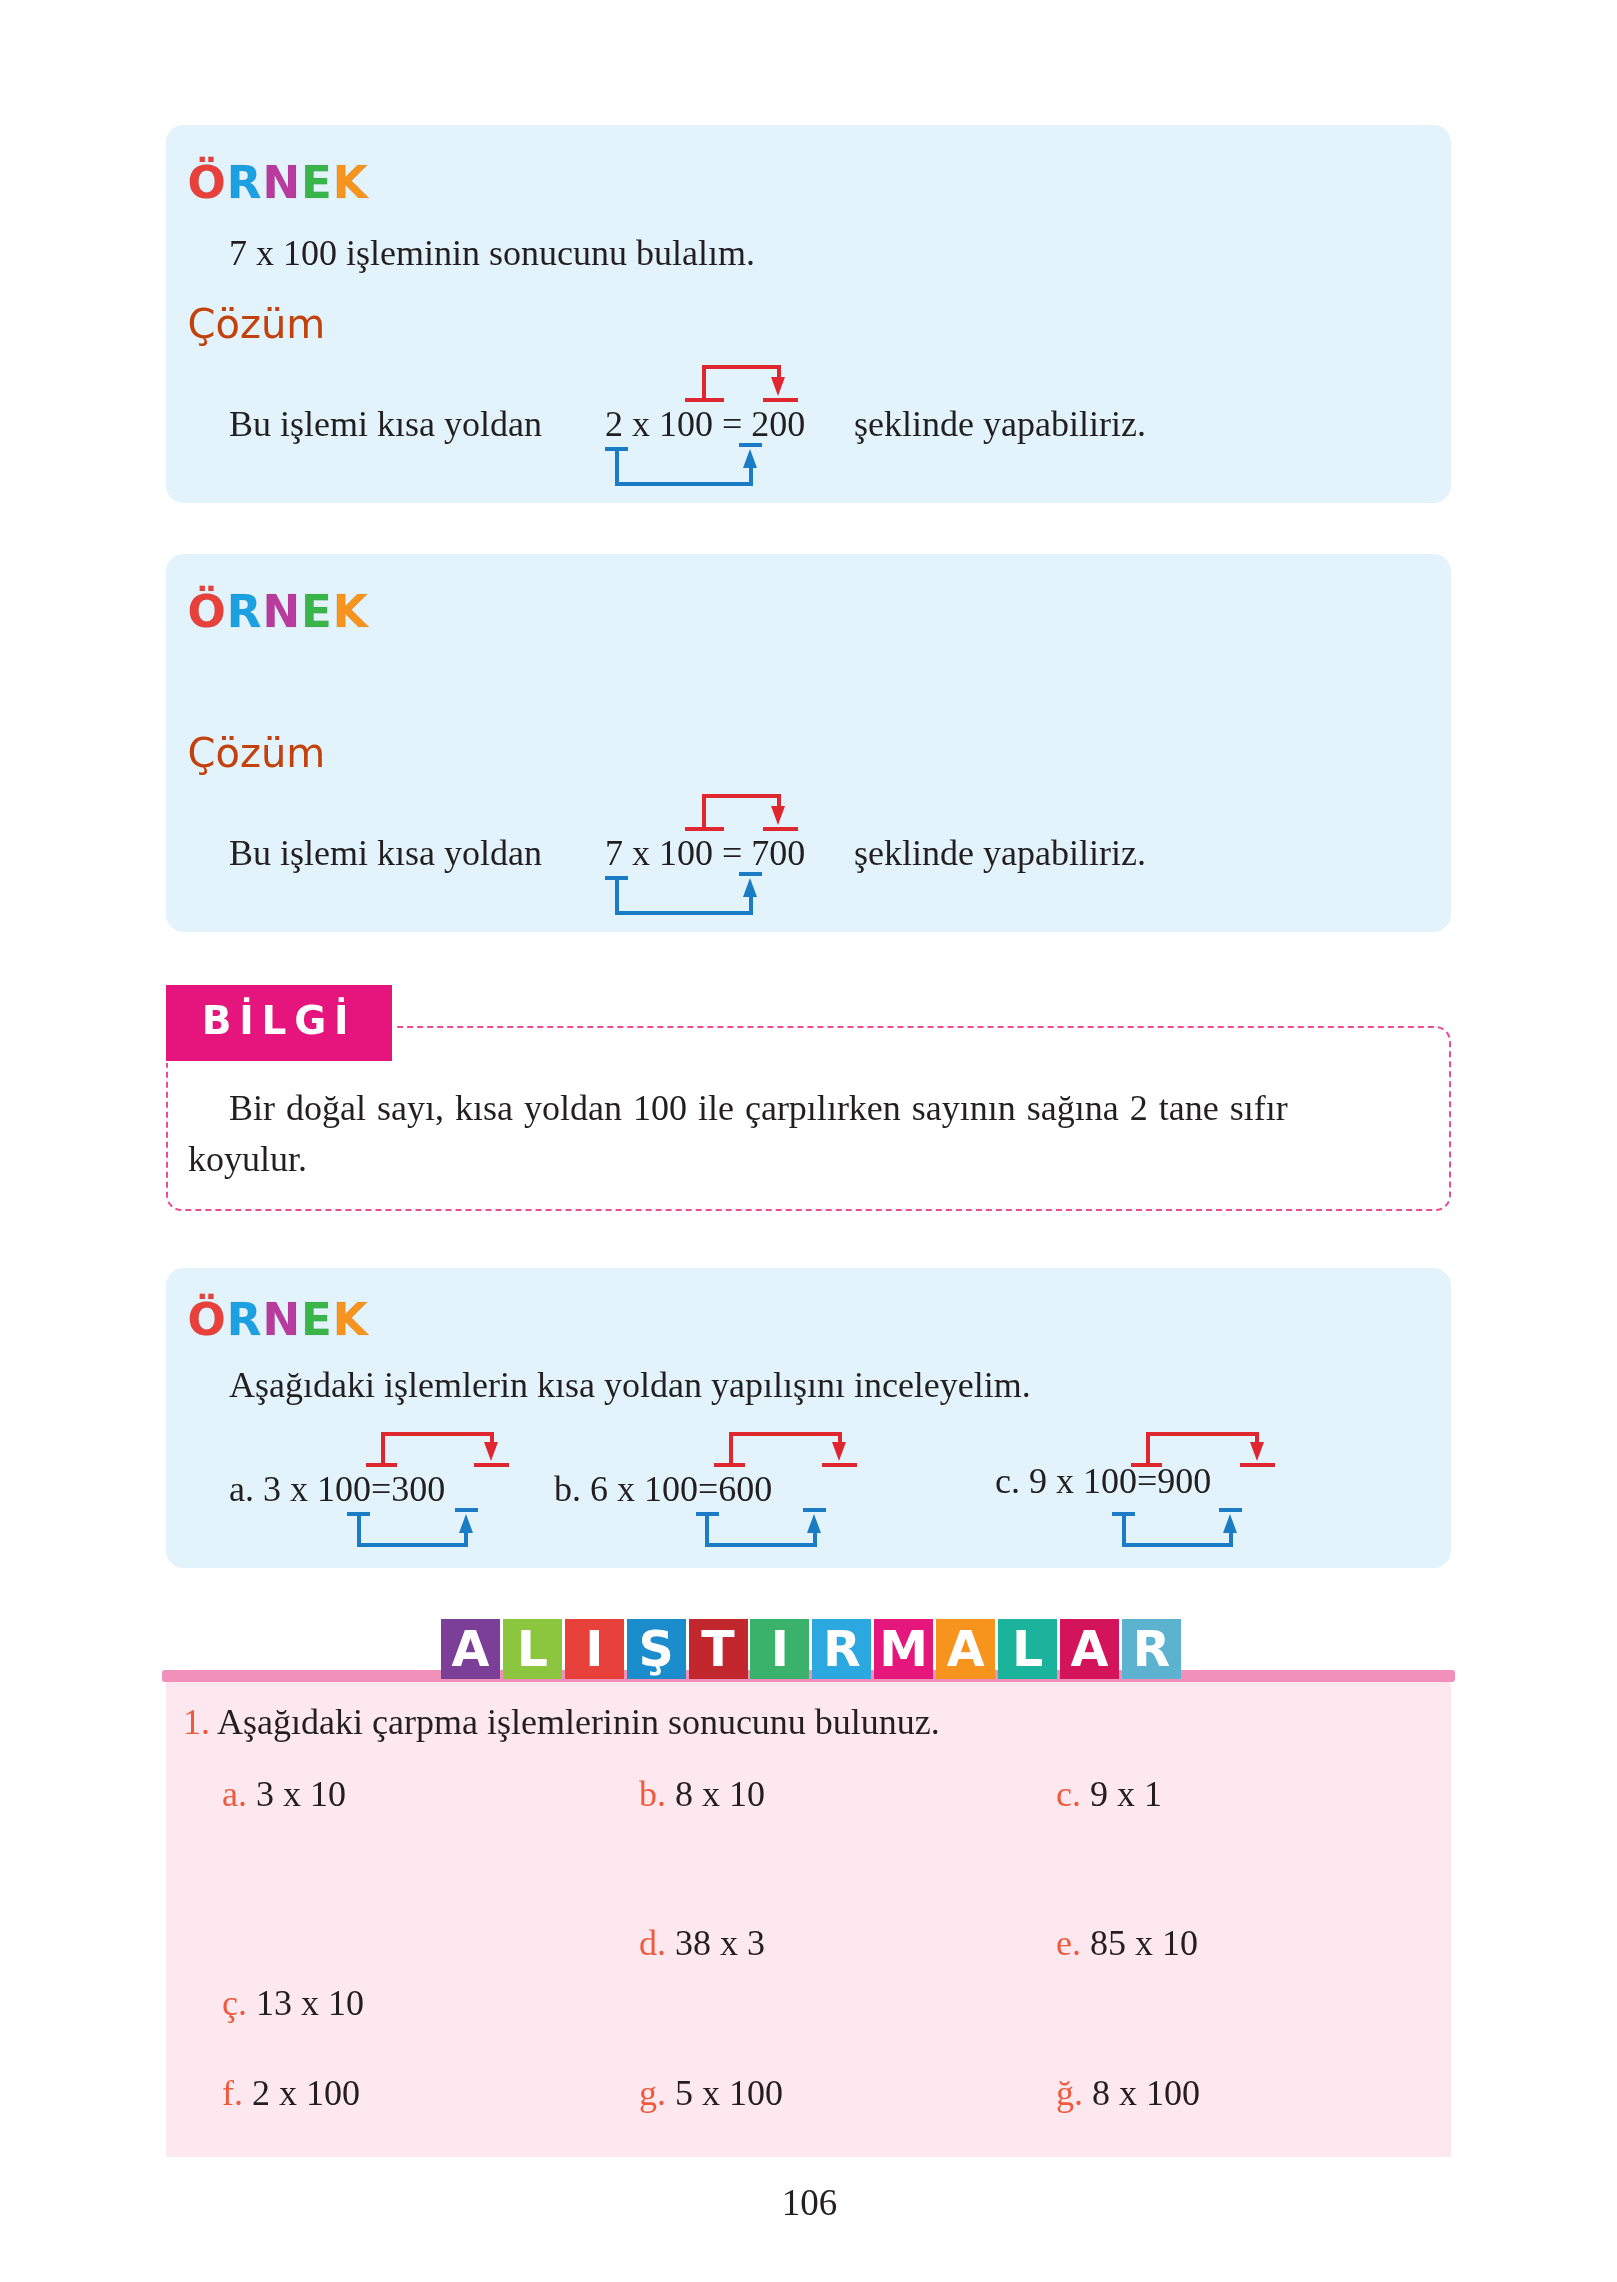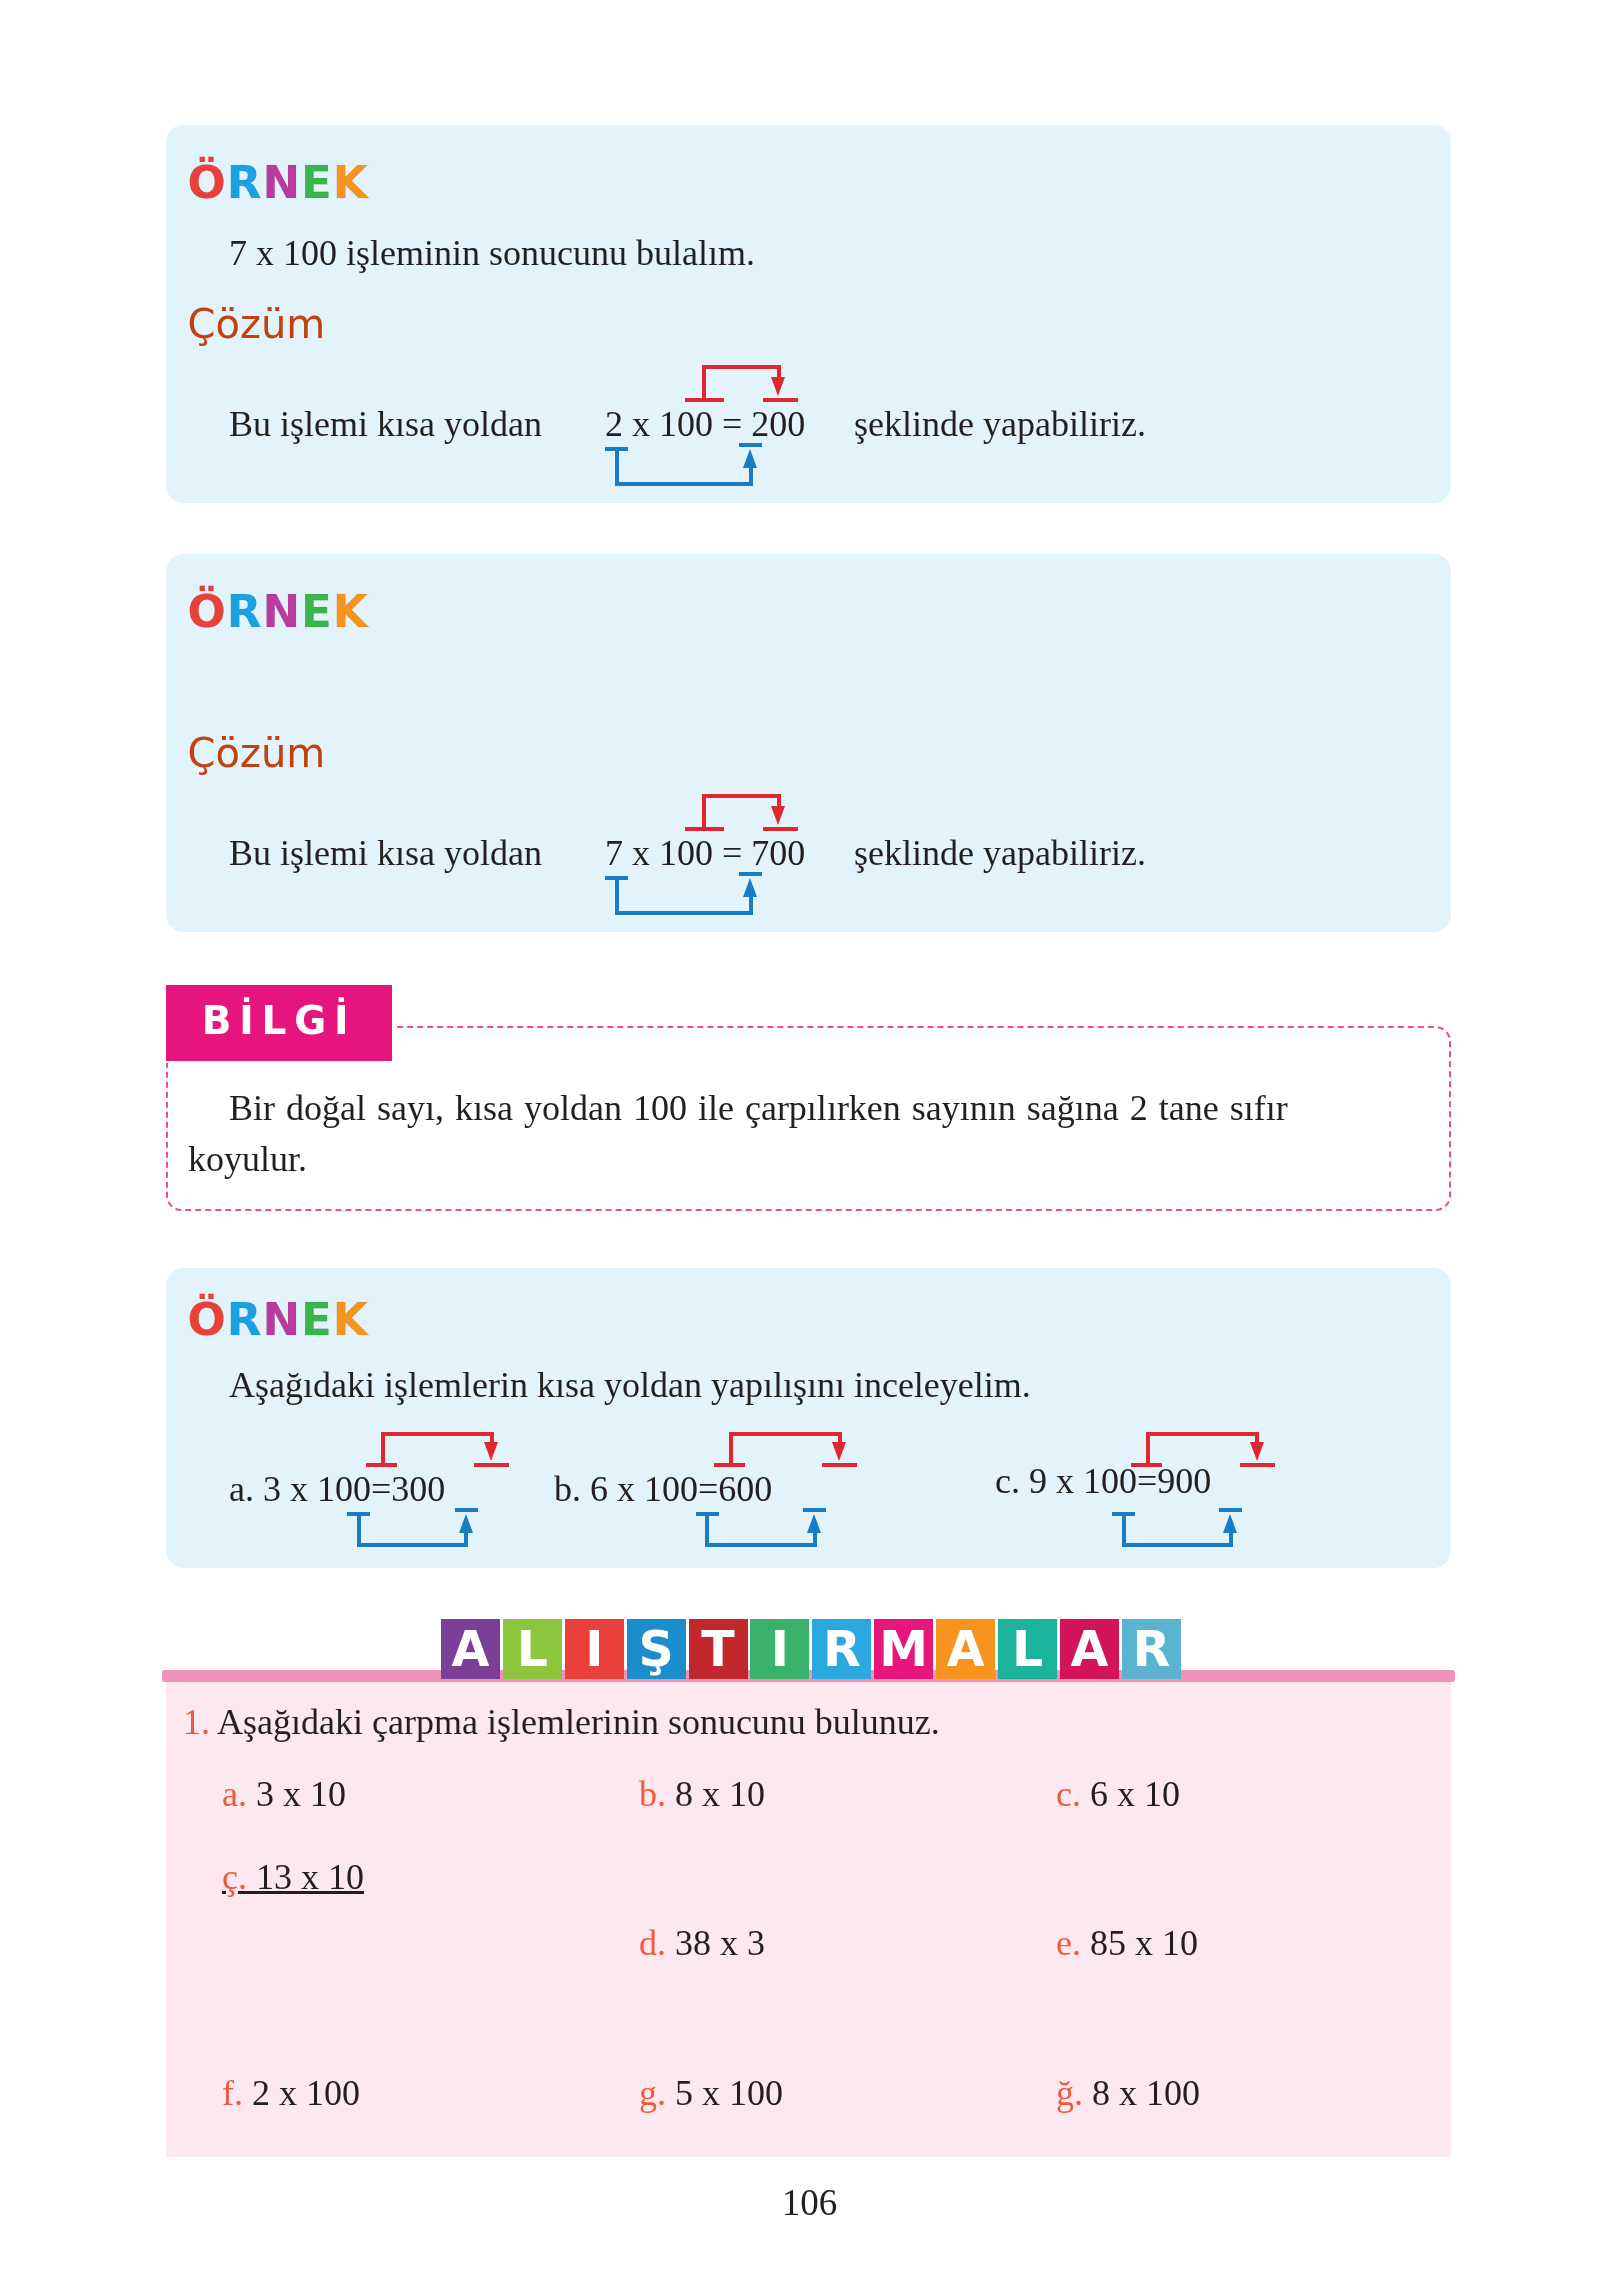--- a/index.html
+++ b/index.html
@@ -210,23 +210,23 @@
   <span style="background:#5cb3cf">R</span>
 </div>
 
 <div class="q-title">
   <span class="lbl">1.</span>
   <span>Aşağıdaki çarpma işlemlerinin sonucunu bulunuz.</span>
 </div>
 
 <div class="item" style="left:222px;top:1773px;"><span class="lbl">a.</span> <span>3 x 10</span></div>
 <div class="item" style="left:639px;top:1773px;"><span class="lbl">b.</span> <span>8 x 10</span></div>
-<div class="item" style="left:1056px;top:1773px;"><span class="lbl">c.</span> <span>6 x 10</span></div>
-
-<div class="item" style="left:222px;top:1856px;text-decoration:underline;"><span class="lbl">ç.</span> <span>13 x 10</span></div>
+<div class="item" style="left:1056px;top:1773px;"><span class="lbl">c.</span> <span>9 x 1</span></div>
+
+<div class="item" style="left:222px;top:1982px;"><span class="lbl">ç.</span> <span>13 x 10</span></div>
 <div class="item" style="left:639px;top:1922px;"><span class="lbl">d.</span> <span>38 x 3</span></div>
 <div class="item" style="left:1056px;top:1922px;"><span class="lbl">e.</span> <span>85 x 10</span></div>
 
 <div class="item" style="left:222px;top:2072px;"><span class="lbl">f.</span> <span>2 x 100</span></div>
 <div class="item" style="left:639px;top:2072px;"><span class="lbl">g.</span> <span>5 x 100</span></div>
 <div class="item" style="left:1056px;top:2072px;text-align:center;"><span class="lbl">ğ.</span> <span>8 x 100</span></div>
 
 <div class="pageno">106</div>
 
 

